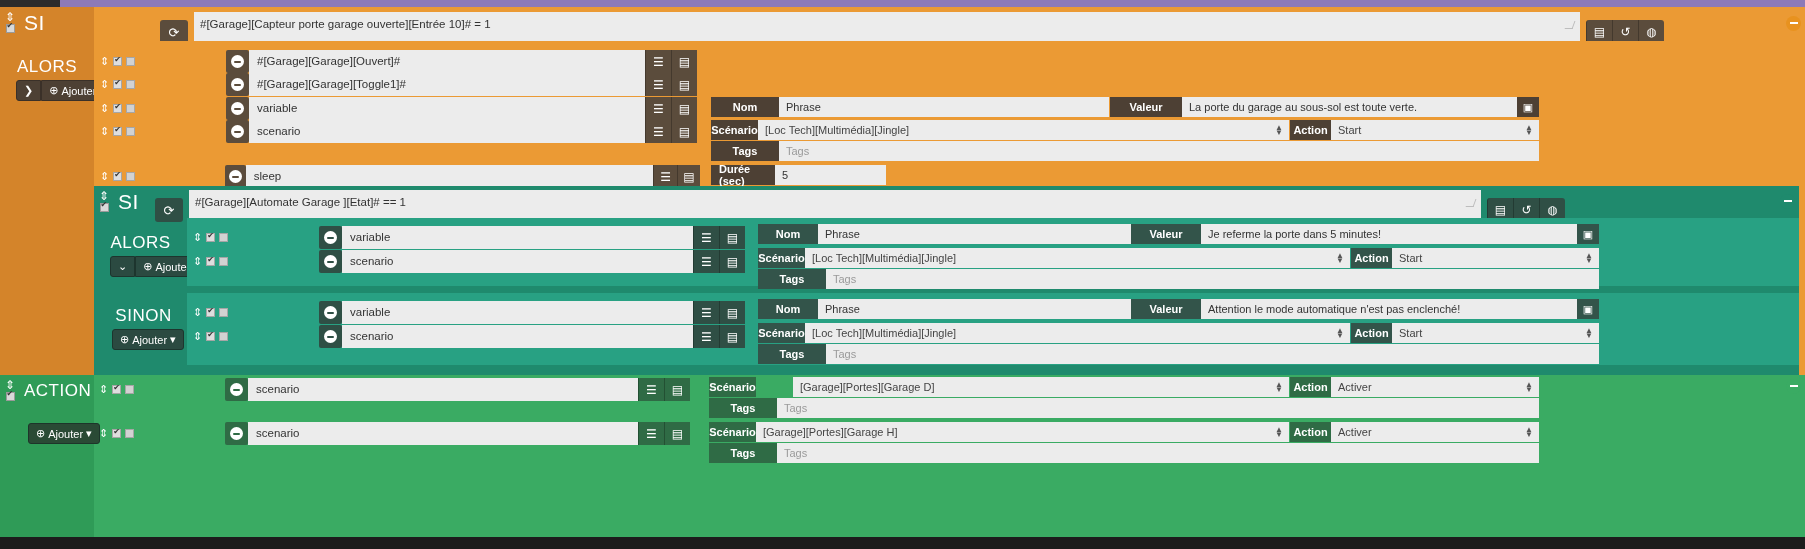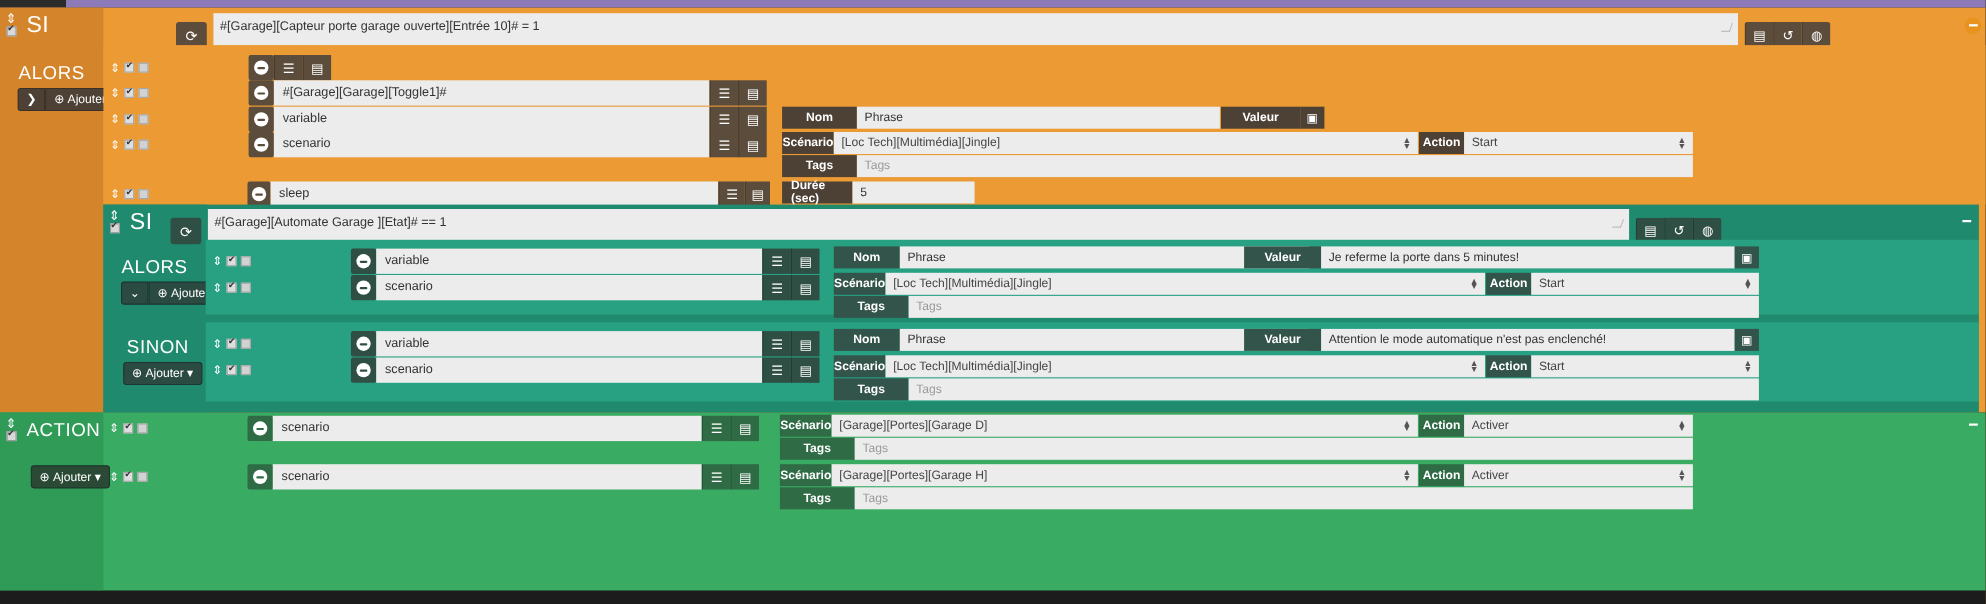--- a/index.html
+++ b/index.html
@@ -174,20 +174,21 @@
     <div class="dragbox">
       <span style="color:#fff; font-size:11px;">⇕</span>
       <span class="ck checked"></span>
       <span class="ck empty"></span>
     </div>
     <div class="cmd-badge" style="margin-left:90px;">
       <span class="circ">
           <i></i>
         </span>
       </div>
+    <div class="cmd-input" style="width:396px;">#[Garage][Garage][Ouvert]#</div>
     <div class="icon-btn" style="height:23px;">
       <span>☰</span>
       </div>
     <div class="icon-btn" style="height:23px;">
       <span>▤</span>
       </div>
   </div>
 
   <div class="arow" style="left:100px; top:66px; width:600px;">
     <div class="dragbox">
@@ -227,20 +228,21 @@
     <div class="icon-btn" style="height:23px;">
       <span>▤</span>
       </div>
   </div>
   <div class="fld" style="left:711px; top:90px; width:398px;">
     <div class="lab" style="width:68px;">Nom</div>
     <div class="val" style="flex:1;">Phrase</div>
   </div>
   <div class="fld" style="left:1110px; top:90px; width:429px;">
     <div class="lab" style="width:72px;">Valeur</div>
+    <div class="val" style="flex:1;">La porte du garage au sous-sol est toute verte.</div>
     <div class="endbtn">
       <span>▣</span>
       </div>
   </div>
 
   <div class="arow" style="left:100px; top:113px; width:600px;">
     <div class="dragbox">
       <span style="color:#fff; font-size:11px;">⇕</span>
       <span class="ck checked"></span>
       <span class="ck empty"></span>
@@ -531,21 +533,21 @@
     <div class="cmd-input" style="width:390px;">scenario</div>
     <div class="icon-btn green" style="height:23px;">
       <span>☰</span>
       </div>
     <div class="icon-btn green" style="height:23px;">
       <span>▤</span>
       </div>
   </div>
   <div class="fld" style="left:709px; top:2px; width:580px;">
     <div class="lab green" style="width:47px;">Scénario</div>
-    <div class="sel" style="flex:1;">
+    <div class="sel" style="flex:1;margin-left:37px;">
       <span>[Garage][Portes][Garage D]</span>
       <span class="caret">▲<br>▼</span>
       </div>
   </div>
   <div class="fld" style="left:1290px; top:2px; width:249px;">
     <div class="lab green" style="width:41px;">Action</div>
     <div class="sel" style="flex:1;">
       <span>Activer</span>
       <span class="caret">▲<br>▼</span>
       </div>

